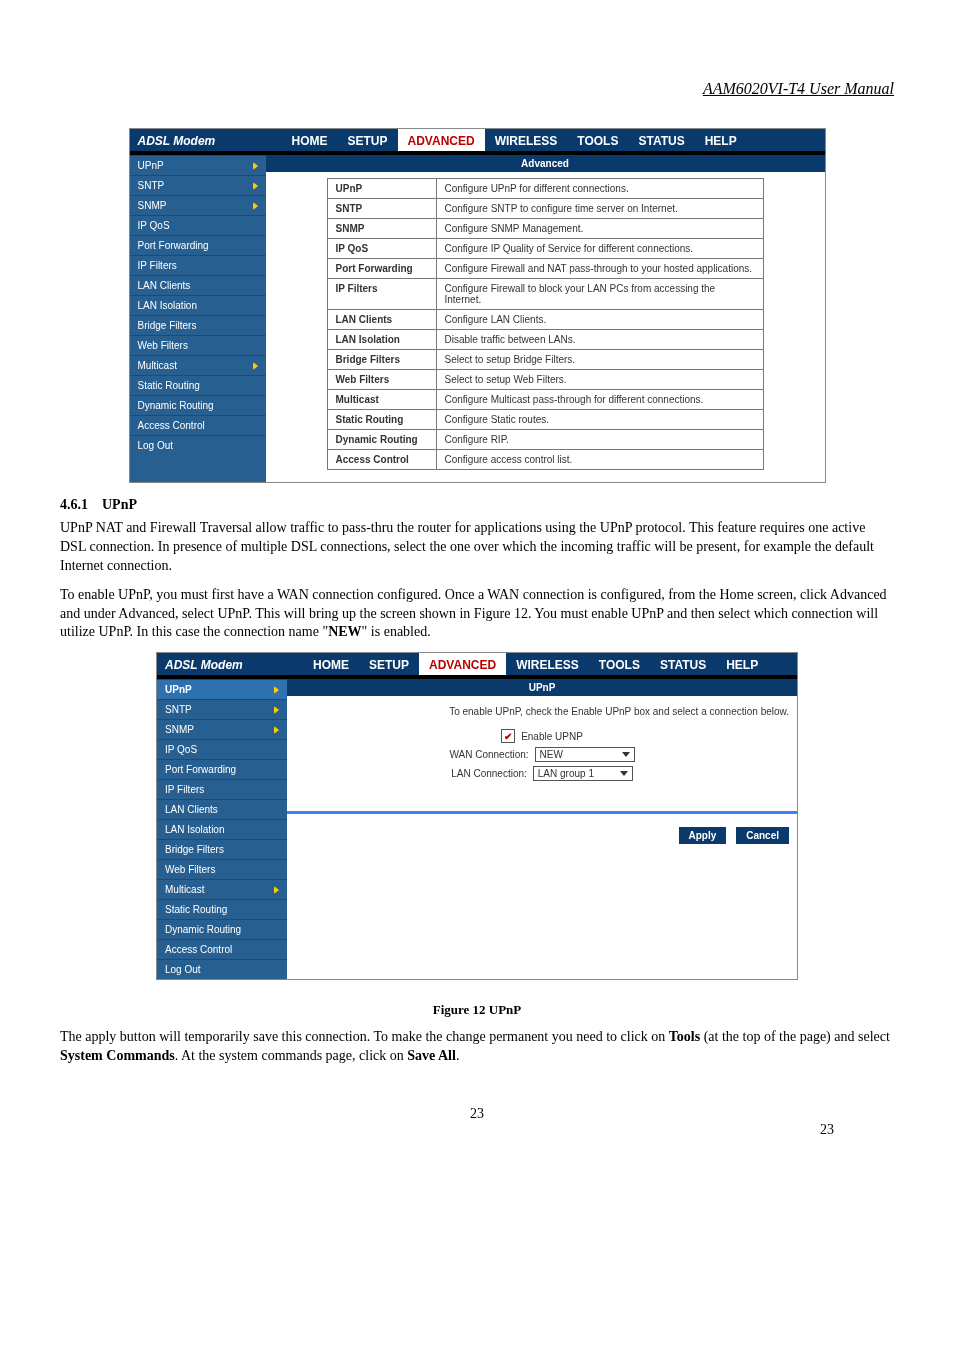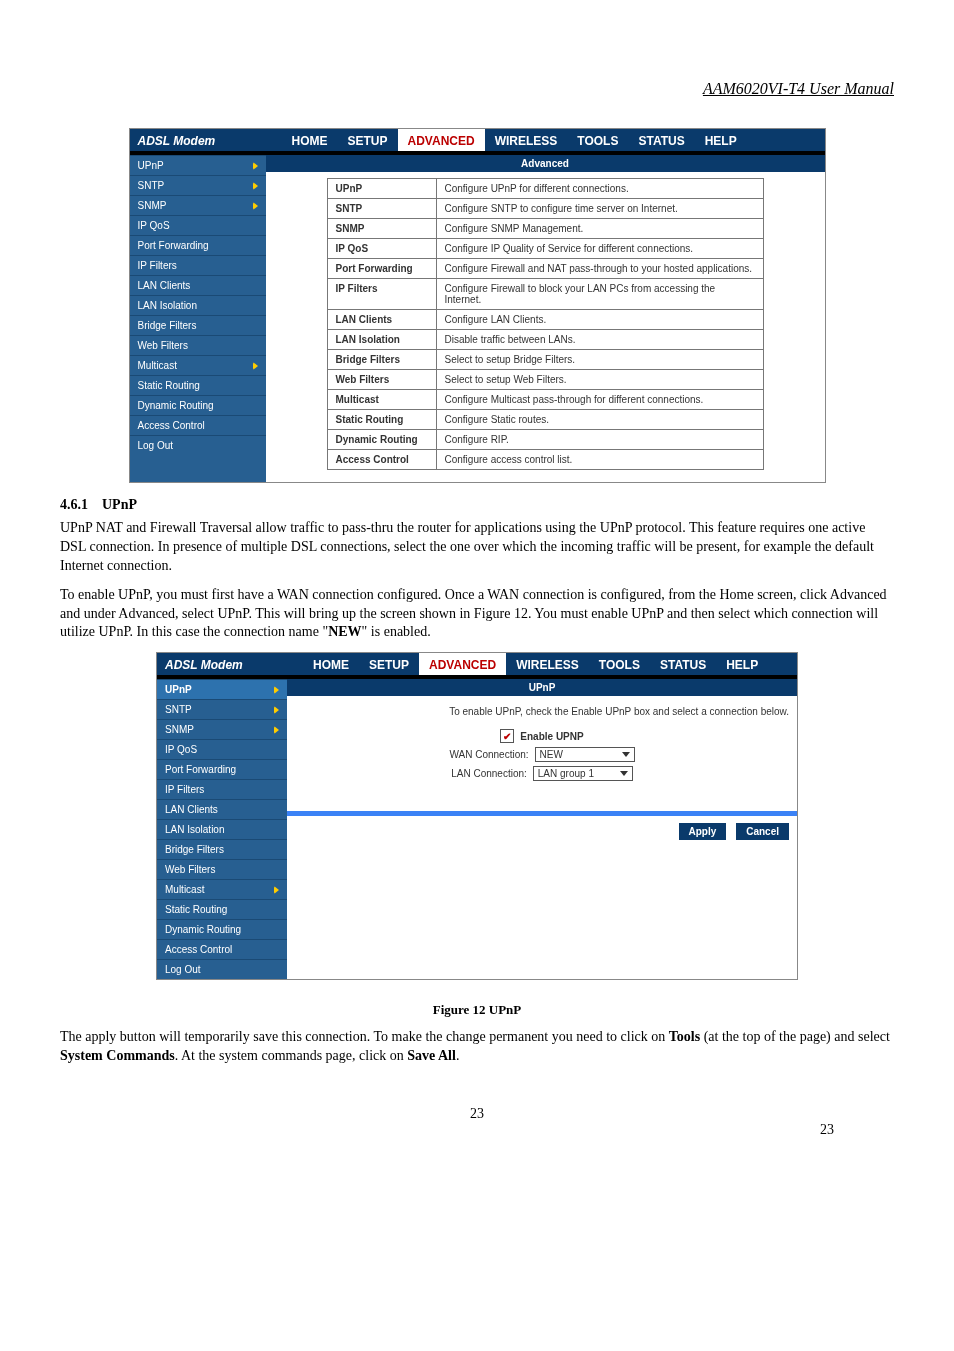--- a/index.html
+++ b/index.html
@@ -75,21 +75,21 @@
   .ss2 { width: 640px; border:1px solid #888; }
   .ss2 .ss-title { flex:0 0 130px; }
   .ss2 .ss-side { width:130px; }
   .ss2 .main-headband { text-align:center; }
   .form-area { padding:10px 8px 26px 8px; font-size:10px; color:#333; }
   .form-intro { text-align:right; margin-bottom:12px; }
   .form-row { display:flex; align-items:center; justify-content:center; gap:6px; margin:4px 0; }
   .chk { width:12px;height:12px;border:1px solid #555;display:inline-flex;align-items:center;justify-content:center;font-size:10px;color:#b00;font-weight:bold; }
   .sel-box { border:1px solid #555; background:#fff; padding:1px 4px; min-width:90px; display:inline-flex; justify-content:space-between; align-items:center; gap:6px;}
   .sel-caret { width:0;height:0;border-left:4px solid transparent;border-right:4px solid transparent;border-top:5px solid #333;}
-  .btn-row { background:#fff; border-top:5px solid #3b82f6; padding:6px 8px; text-align:right; }
+  .btn-row { background:#fff; border-top:3px solid #3b82f6; padding:12px 8px; text-align:right; }
   .rbtn { display:inline-block; background:#0a3a6b; color:#fff; font-size:10px; font-weight:bold; padding:3px 10px; margin-left:6px; }
   b { font-weight:bold; }
 </style>
 </head>
 <body>
 
 <div class="header">AAM6020VI-T4 User Manual</div>
 
 <div class="sshot ss1">
   <div class="ss-titlebar">
@@ -305,21 +305,21 @@
           </div>
         </div>
     </div>
     <div class="ss-main">
       <div class="main-black"></div>
       <div class="main-headband">UPnP</div>
       <div class="form-area">
         <div class="form-intro">To enable UPnP, check the Enable UPnP box and select a connection below.</div>
         <div class="form-row">
           <span class="chk">✔</span>
-          <span style="font-weight:bold;">Enable UPNP</span>
+          <span style="font-weight:normal;">Enable UPNP</span>
         </div>
         <div class="form-row">
           <span>WAN Connection:</span>
           <span class="sel-box">
             <span>NEW</span>
             <span class="sel-caret"></span>
           </span>
         </div>
         <div class="form-row">
           <span>LAN Connection:</span>

